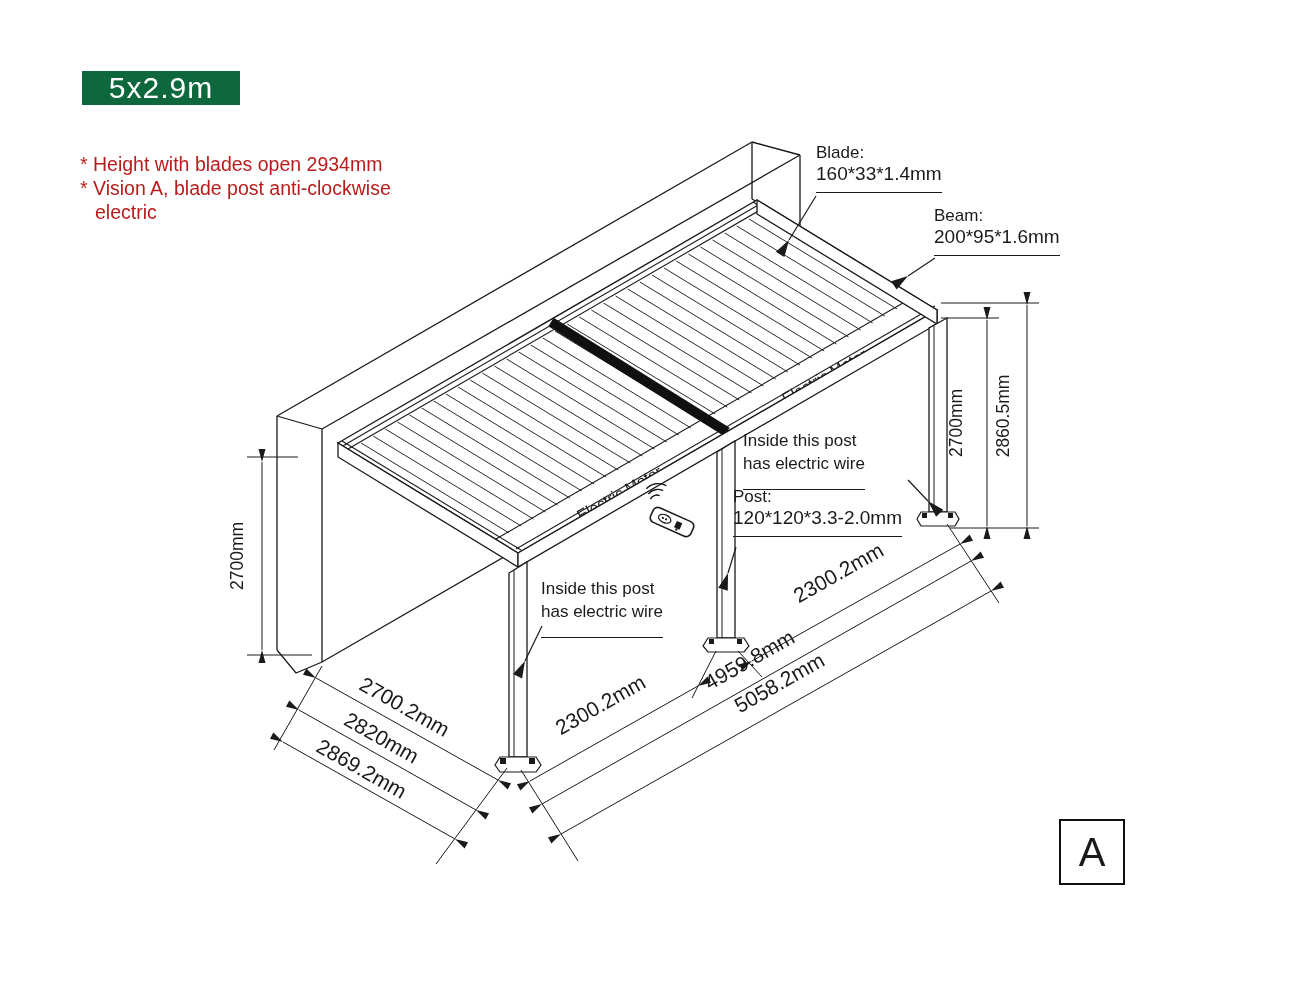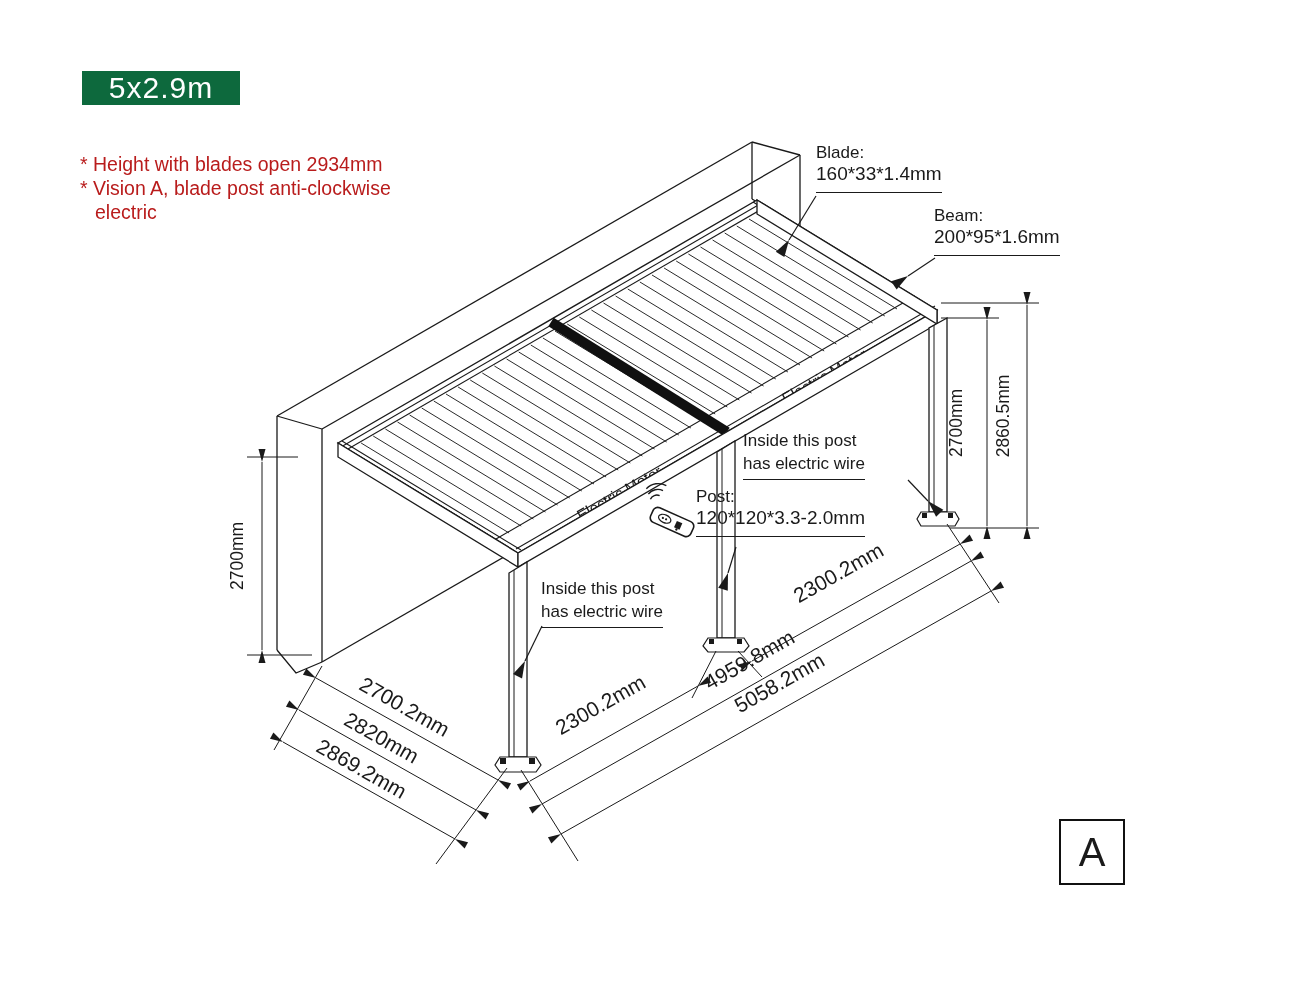--- a/index.html
+++ b/index.html
@@ -8,21 +8,21 @@
   #drawing{position:absolute;left:0;top:0;}
   .ov{position:absolute;white-space:nowrap;}
   .badge{left:82px;top:71px;width:158px;height:34px;display:flex;align-items:center;justify-content:center;
          background:#0d693d;color:#ffffff;font-size:30px;letter-spacing:1px;}
   .notes{left:80px;top:152px;font-size:19.5px;line-height:24px;color:#b91c1c;}
   .notes .indent{padding-left:15px;}
   .callout{line-height:1.15;}
   .callout .t{font-size:17px;}
   .callout .v{font-size:19px;display:inline-block;border-bottom:1.6px solid #1a1a1a;padding-bottom:8px;}
   .wire{font-size:17px;line-height:23px;}
-  .wire .u{display:inline-block;border-bottom:1.6px solid #1a1a1a;padding-bottom:4px;}
+  .wire .u{display:inline-block;border-bottom:1.6px solid #1a1a1a;padding-bottom:14px;}
   .viewbox{left:1059px;top:819px;width:62px;height:62px;border:2.6px solid #111;
            display:flex;align-items:center;justify-content:center;font-size:40px;}
   svg text{font-family:"Liberation Sans", sans-serif;fill:#1a1a1a;}
 </style>
 </head>
 <body>
 
 <div id="stage">
 
   <svg id="drawing" width="1300" height="1000" viewBox="0 0 1300 1000">
@@ -205,21 +205,21 @@
   <div class="ov callout" style="left:816px;top:143px;">
     <div class="t">Blade:</div>
     <div class="v">160*33*1.4mm</div>
   </div>
 
   <div class="ov callout" style="left:934px;top:206px;">
     <div class="t">Beam:</div>
     <div class="v">200*95*1.6mm</div>
   </div>
 
-  <div class="ov callout" style="left:696px;top:487px;">
+  <div class="ov callout" style="left:733px;top:487px;">
     <div class="t">Post:</div>
     <div class="v">120*120*3.3-2.0mm</div>
   </div>
 
   <div class="ov wire" style="left:541px;top:577px;">
     <div>Inside this post</div>
     <div class="u">has electric wire</div>
   </div>
 
   <div class="ov wire" style="left:743px;top:429px;">

